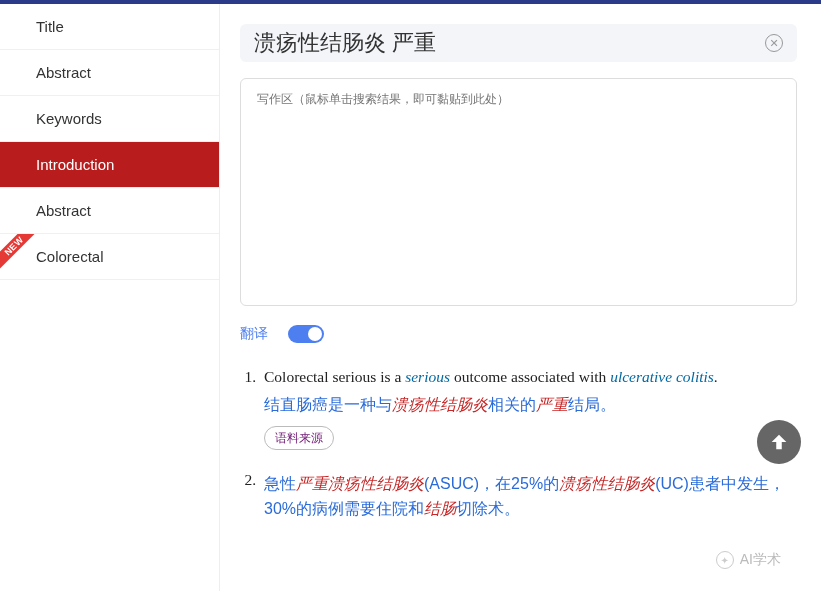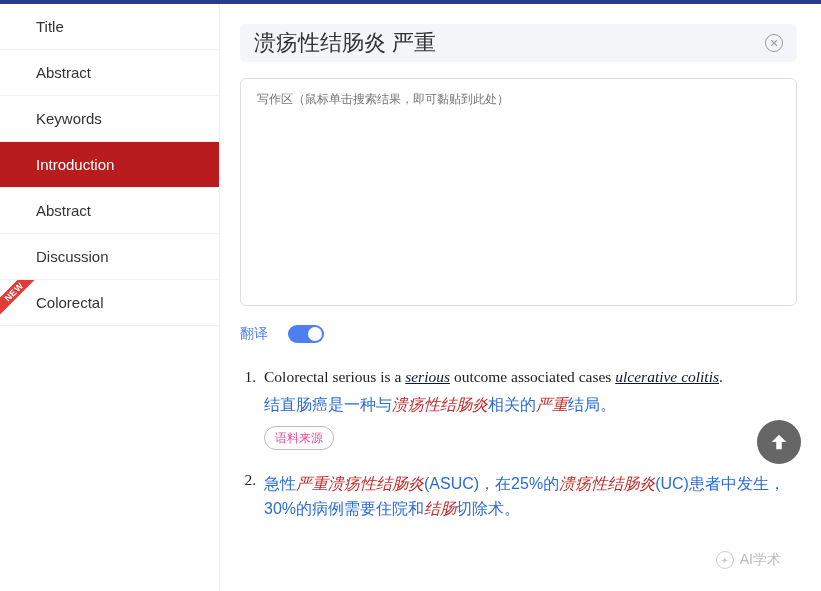--- a/index.html
+++ b/index.html
@@ -27,43 +27,42 @@
 
 .translate-row { display: flex; align-items: center; gap: 20px; margin-bottom: 22px; }
 .translate-label { color: #4e7ff1; font-size: 14px; }
 .toggle { width: 36px; height: 18px; background: #4e7ff1; border-radius: 10px; position: relative; cursor: pointer; }
 .toggle::after { content: ""; position: absolute; right: 2px; top: 2px; width: 14px; height: 14px; background: #fff; border-radius: 50%; }
 
 .results { font-family: Georgia, "Times New Roman", serif; font-size: 15.5px; line-height: 1.55; color: #222; }
 .result-item { display: flex; margin-bottom: 18px; }
 .result-num { width: 24px; flex-shrink: 0; text-align: right; padding-right: 8px; }
 .result-body { flex: 1; }
-.hl { color: #0f172a; font-style: italic; text-decoration: underline; }
+.hl { color: #0369a1; font-style: italic; }
 .trans { color: #2a6bd8; font-size: 16px; font-family: -apple-system, "Segoe UI", sans-serif; margin-top: 4px; }
 .trans .hl2 { color: #c62828; font-style: italic; }
-.source-btn { display: inline-block; border: 1px solid #bbb; border-radius: 12px; padding: 2px 10px; font-size: 12px; color: #ec4899; margin-top: 8px; cursor: pointer; font-family: -apple-system, sans-serif; }
+.source-btn { display: inline-block; border: 1px solid #bbb; border-radius: 12px; padding: 2px 10px; font-size: 12px; color: #701a75; margin-top: 8px; cursor: pointer; font-family: -apple-system, sans-serif; }
 
 .scroll-top { position: absolute; right: 20px; top: 416px; width: 44px; height: 44px; background: #666; border-radius: 50%; display: flex; align-items: center; justify-content: center; cursor: pointer; }
 .scroll-top svg { fill: #fff; }
 
 .watermark { position: absolute; right: 40px; bottom: 22px; display: flex; align-items: center; gap: 6px; color: #bbb; font-size: 14px; }
 .wm-icon { width: 18px; height: 18px; border: 1.5px solid #ccc; border-radius: 50%; display: flex; align-items: center; justify-content: center; font-size: 10px; color: #ccc; }
 </style>
 </head>
 <body>
 
 <div class="topbar"></div>
 <div class="layout">
   <div class="sidebar" id="sidebar">
       <div class="sidebar-item"><span>Title</span></div>
       <div class="sidebar-item"><span>Abstract</span></div>
       <div class="sidebar-item"><span>Keywords</span></div>
       <div class="sidebar-item active"><span>Introduction</span></div>
       <div class="sidebar-item"><span>Abstract</span></div>
-      <div class="sidebar-item"><span>Discussion</span></div>
       <div class="sidebar-item"><div class="ribbon-wrap">
           <div class="ribbon-inner">NEW</div>
         </div><span>Colorectal</span></div>
     </div>
   <div class="main">
 
     <div class="search-row">
       <div class="search-box">
         <input class="search-input" value="溃疡性结肠炎 严重" style="">
         <span class="clear-btn">✕</span>
@@ -73,21 +72,21 @@
     <textarea class="writing-area" placeholder="写作区（鼠标单击搜索结果，即可黏贴到此处）" style=""></textarea>
 
     <div class="translate-row">
       <span class="translate-label">翻译</span>
       <div class="toggle"></div>
     </div>
 
     <div class="results" id="results">
         <div class="result-item">
           <div class="result-num">1.</div>
-          <div class="result-body"><div><span>Colorectal serious is a </span><span class="hl">serious</span><span> outcome associated cases </span><span class="hl">ulcerative colitis</span><span>.</span></div><div class="trans"><span>结直肠癌是一种与</span><span class="hl2">溃疡性结肠炎</span><span>相关的</span><span class="hl2">严重</span><span>结局。</span></div><span class="source-btn">语料来源</span></div>
+          <div class="result-body"><div><span>Colorectal serious is a </span><span class="hl">serious</span><span> outcome associated with </span><span class="hl">ulcerative colitis</span><span>.</span></div><div class="trans"><span>结直肠癌是一种与</span><span class="hl2">溃疡性结肠炎</span><span>相关的</span><span class="hl2">严重</span><span>结局。</span></div><span class="source-btn">语料来源</span></div>
         </div>
         <div class="result-item">
           <div class="result-num">2.</div>
           <div class="result-body">
             <div class="trans"><span>急性</span><span class="hl2">严重溃疡性结肠炎</span><span>(ASUC)，在25%的</span><span class="hl2">溃疡性结肠炎</span><span>(UC)患者中发生，30%的病例需要住院和</span><span class="hl2">结肠</span><span>切除术。</span></div>
           </div>
         </div>
       </div>
 
     <div class="scroll-top">

